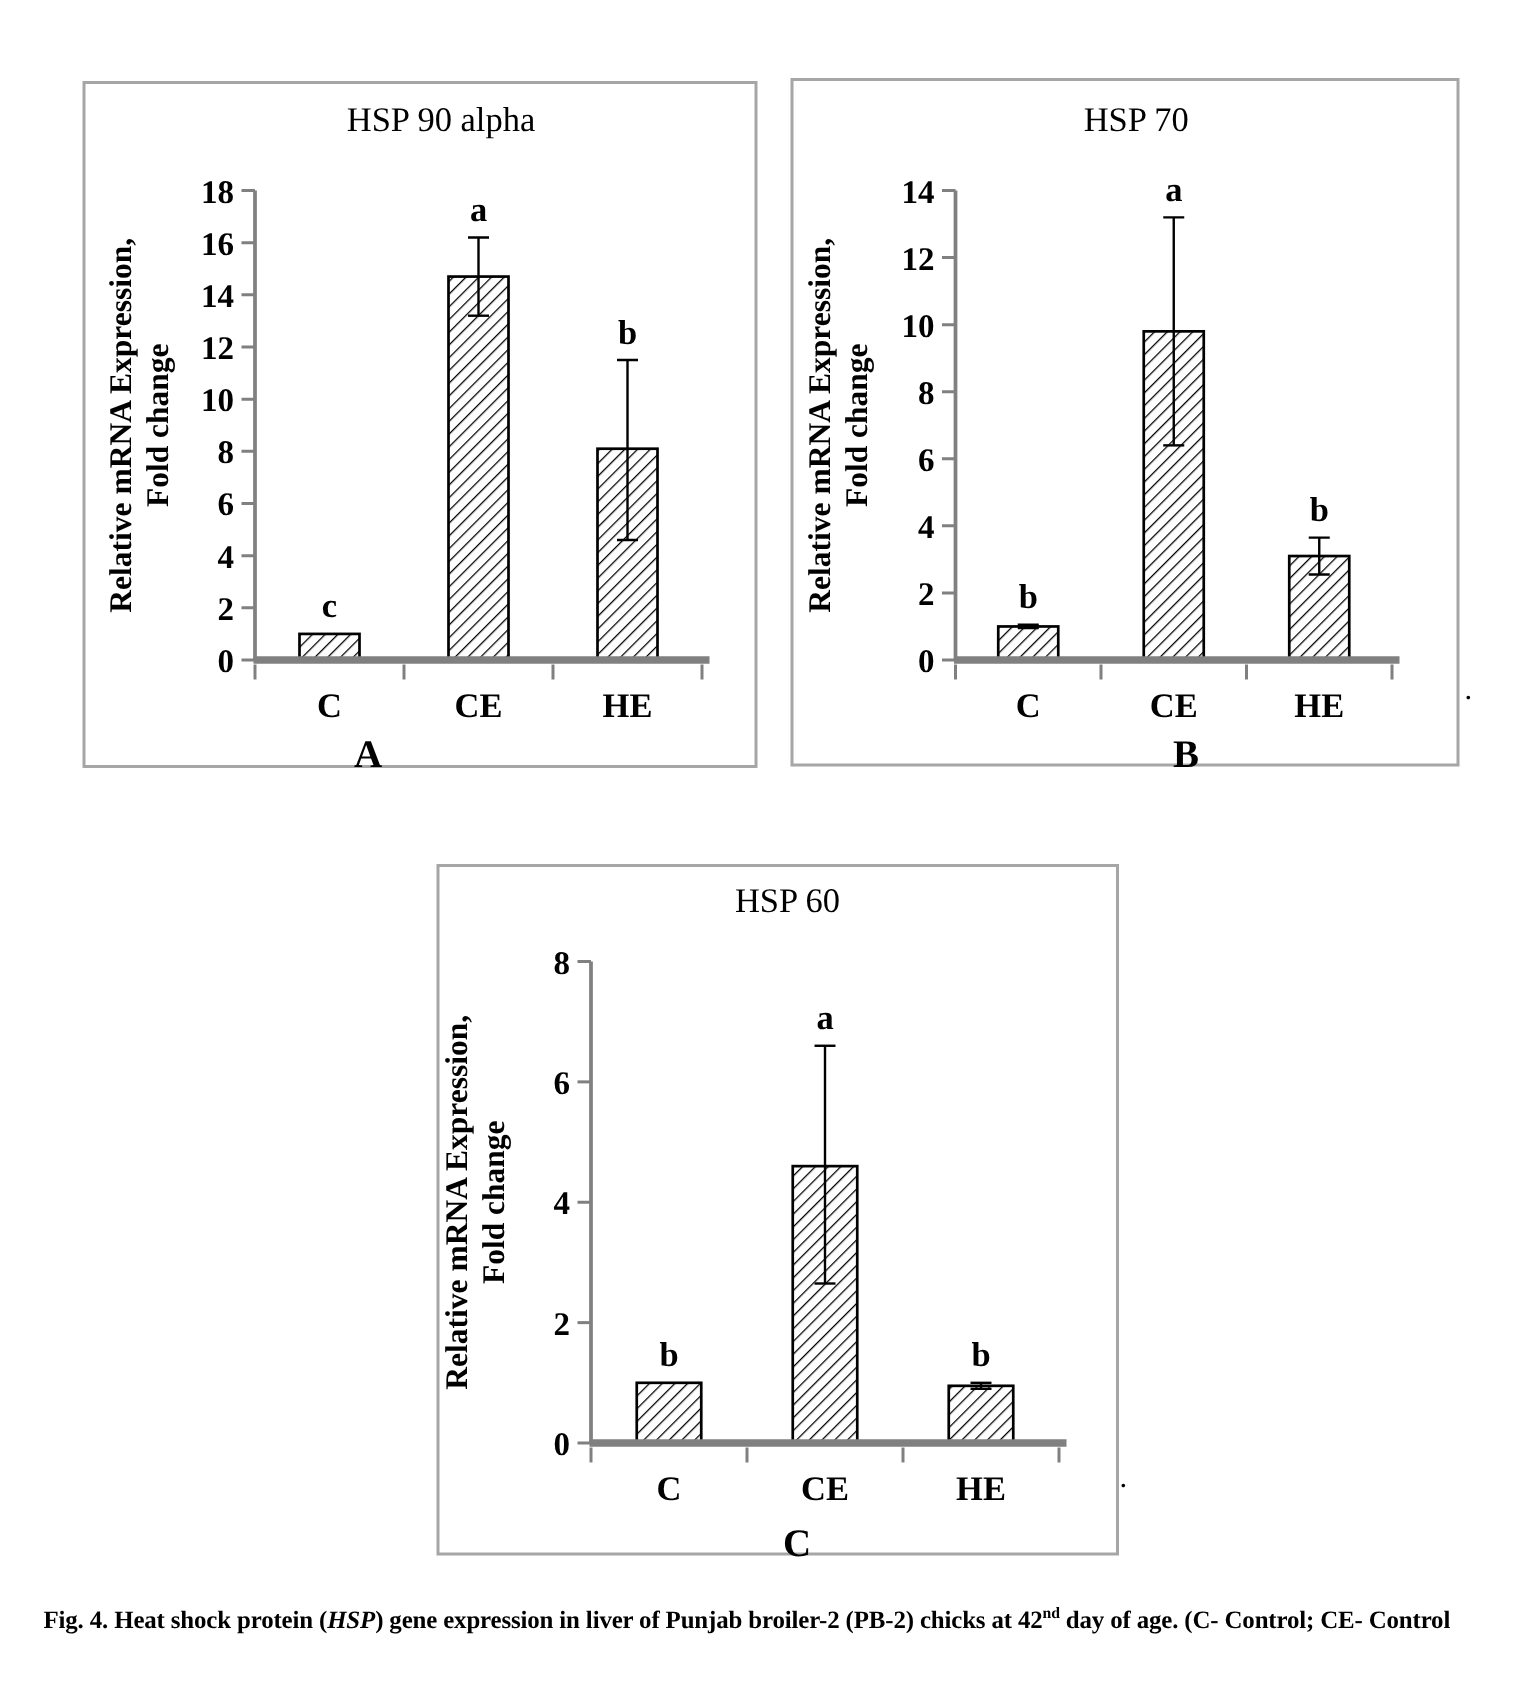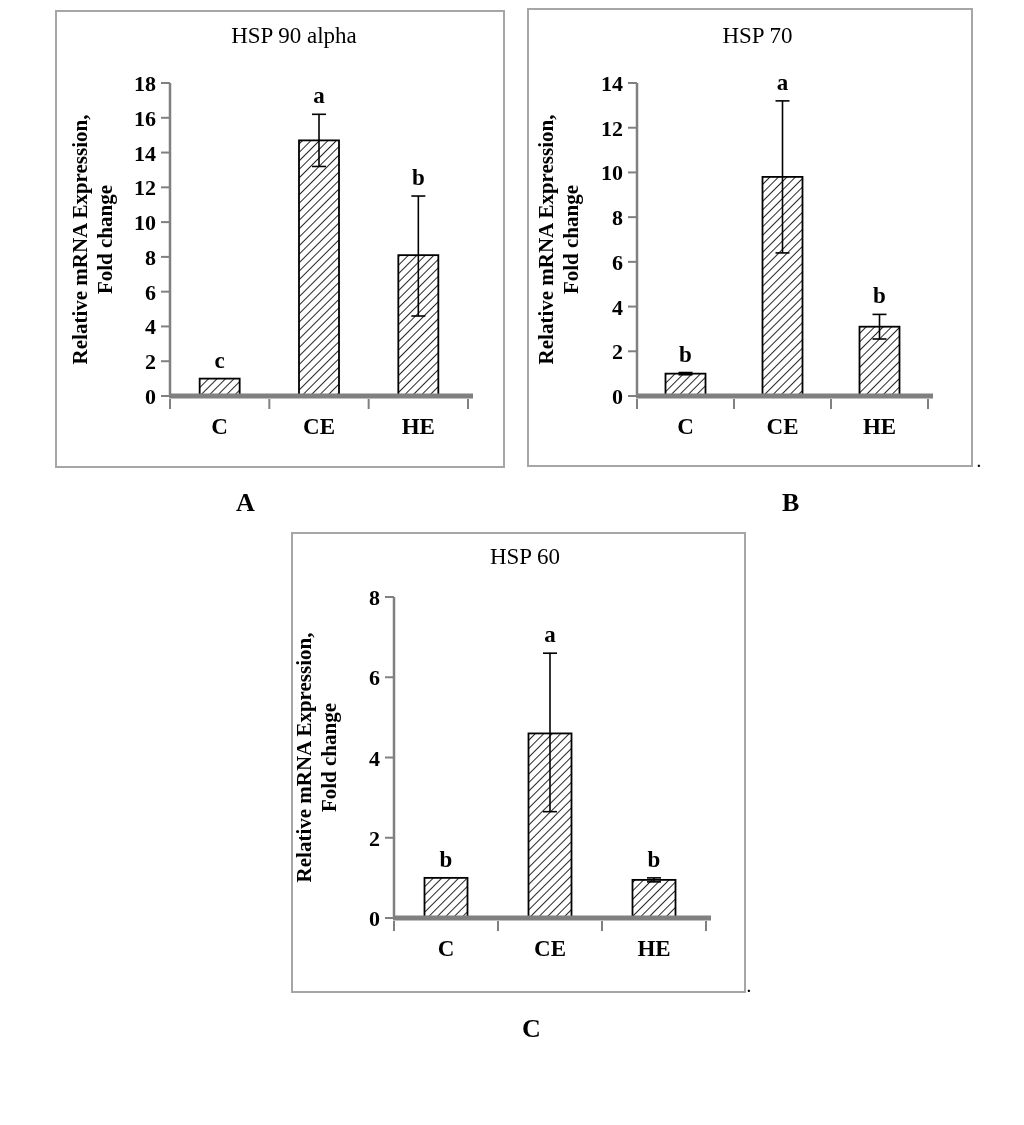--- a/index.html
+++ b/index.html
@@ -1,20 +1,20 @@
 <!DOCTYPE html>
 <html><head>
 <meta charset="utf-8">
 <style>
   html,body{margin:0;padding:0;}
   body{
     width:1024px;height:1125px;background:#ffffff;position:relative;
     font-family:"Liberation Serif",serif;color:#000;overflow:hidden;
   }
-  .panel{position:absolute;border:2px solid #a6a6a6;background:#fff;}
+  .panel{position:absolute;border:2px solid #a6a6a6;background:#fff;margin-top:44px;}
   .panel svg{display:block;font-family:"Liberation Serif",serif;}
   .panel-a{left:55px;top:10px;width:446px;height:454px;}
   .panel-b{left:527px;top:8px;width:442px;height:455px;}
   .panel-c{left:291px;top:532px;width:451px;height:457px;}
   .panel-letter{position:absolute;font-weight:bold;font-size:26px;line-height:1;}
   .letter-a{left:236px;top:490px;}
   .letter-b{left:782px;top:490px;}
   .letter-c{left:522px;top:1016px;}
   .stray-dot{position:absolute;font-size:15px;font-weight:bold;line-height:1;}
   .dot-b{left:977px;top:455px;}
@@ -188,15 +188,16 @@
   </div>
 
   <div class="panel-letter letter-a">A</div>
   <div class="panel-letter letter-b">B</div>
   <div class="panel-letter letter-c">C</div>
 
   <div class="stray-dot dot-b">.</div>
   <div class="stray-dot dot-c">.</div>
 
   <div class="caption" id="caption">
+      <div class="cap-line"><span class="cap-b">Fig. 4. Heat shock protein (</span><span class="cap-bi">HSP</span><span class="cap-b">) gene expression in liver of Punjab broiler-2 (PB-2) chicks at 42</span><sup class="cap-sup">nd</sup><span class="cap-b"> day of age. (C- Control; CE- Control</span></div>
     </div>
 
 </div>
 
 </body></html>

